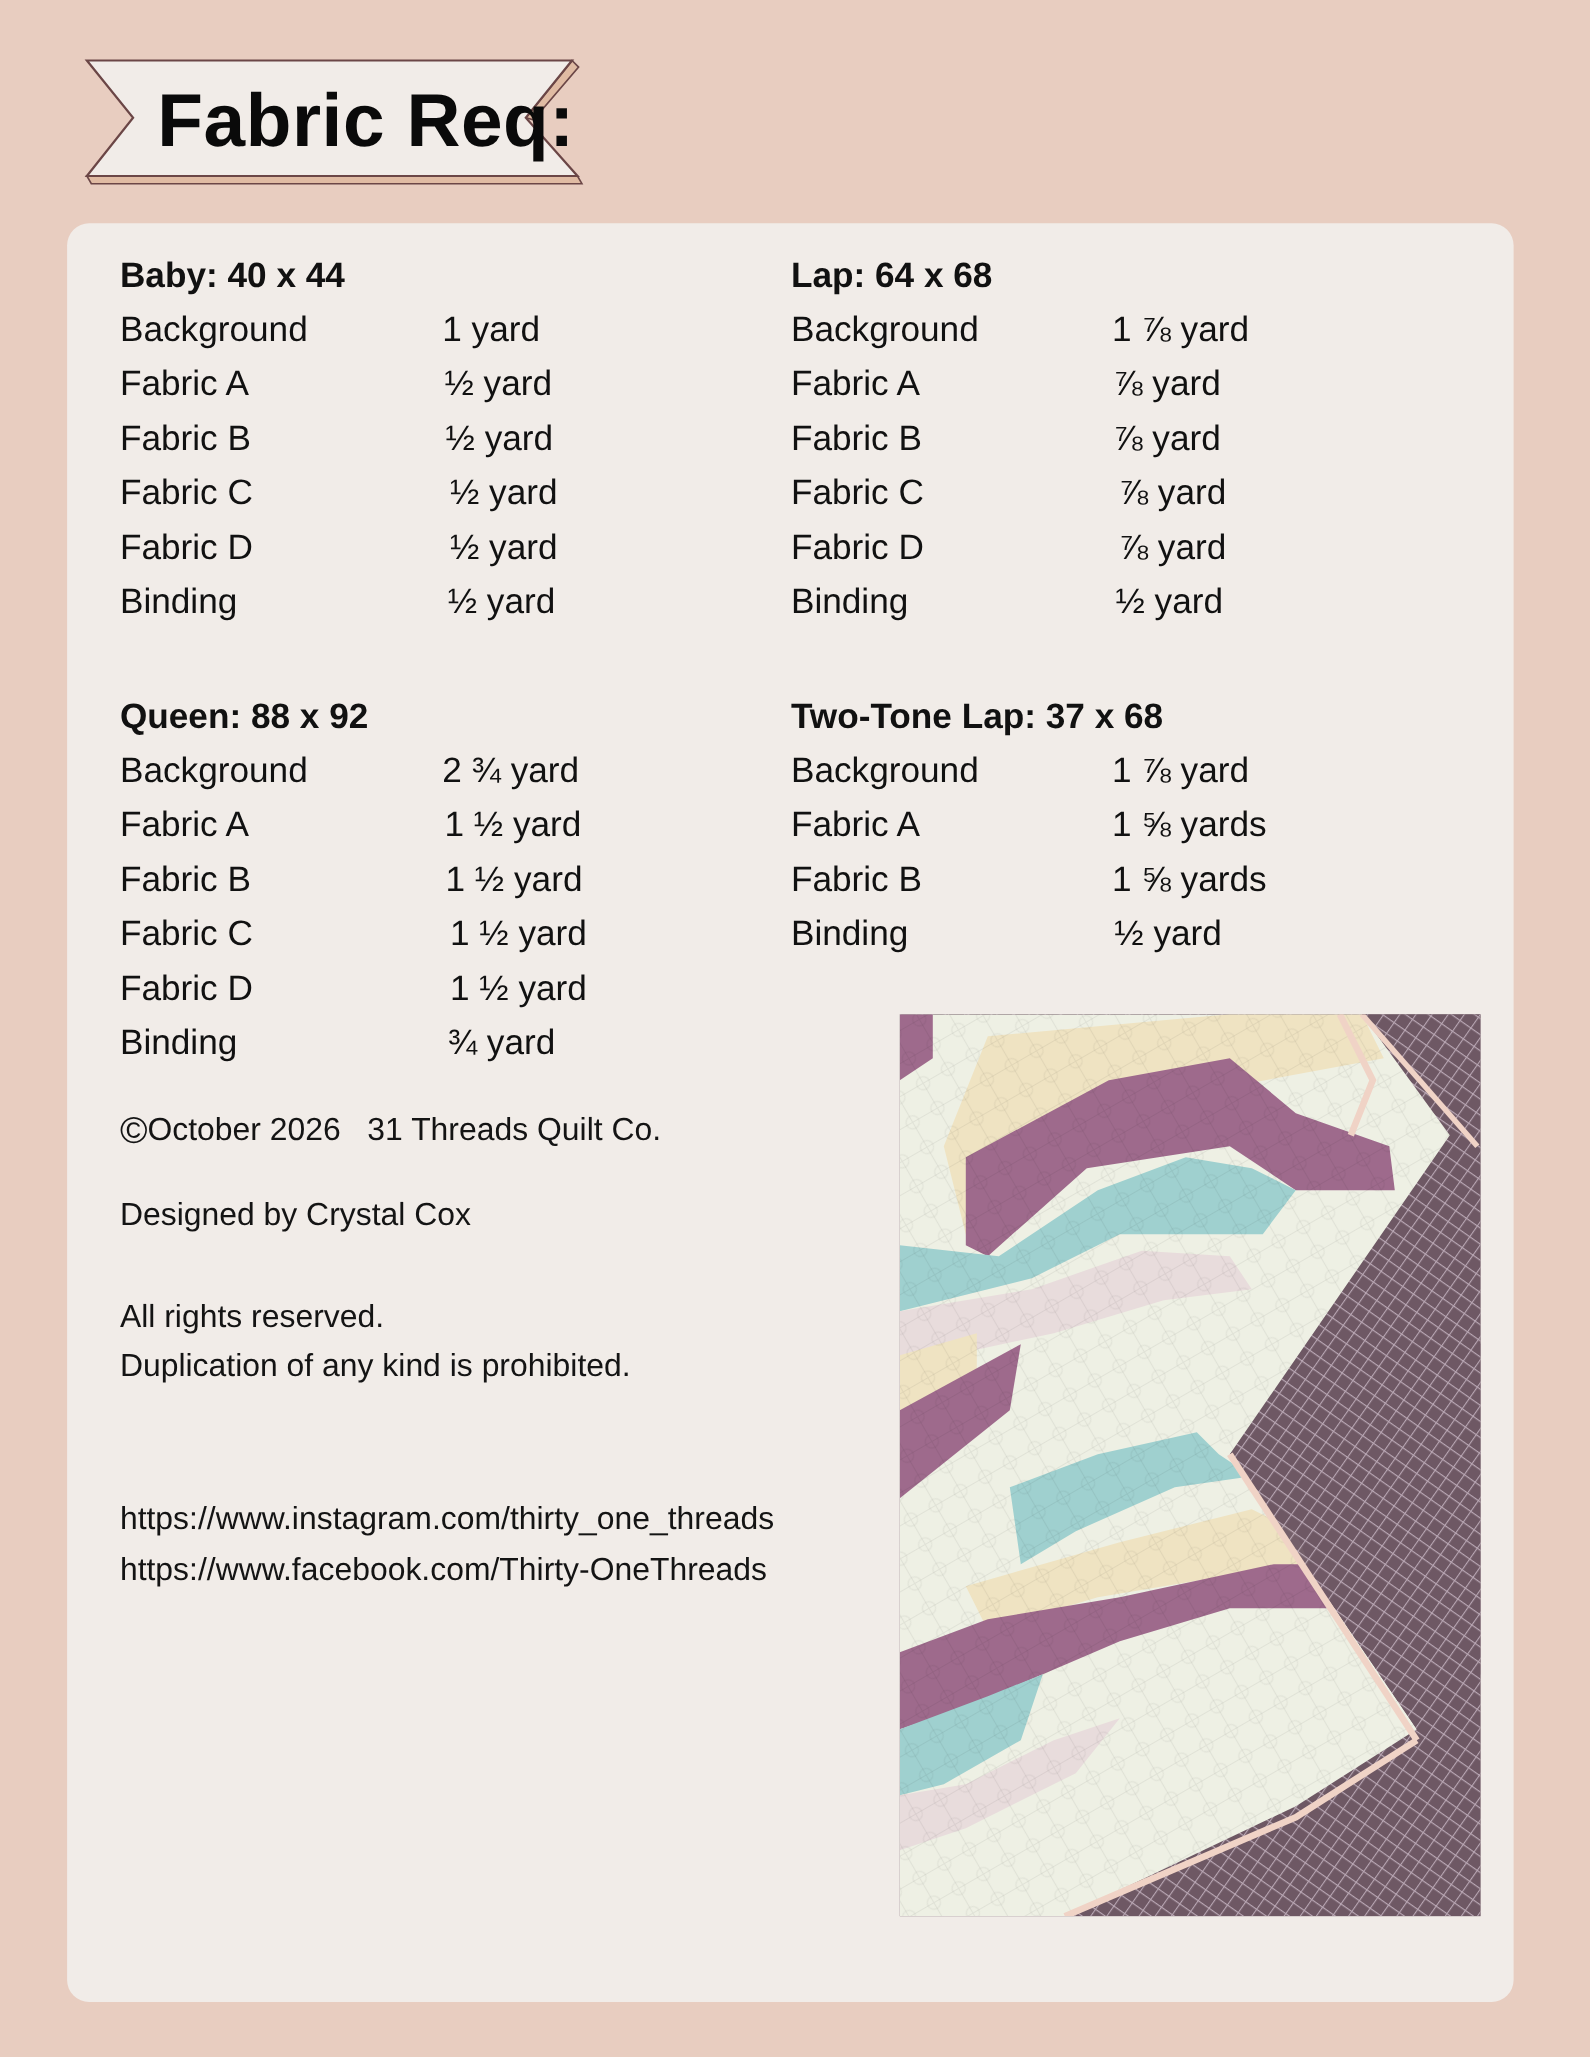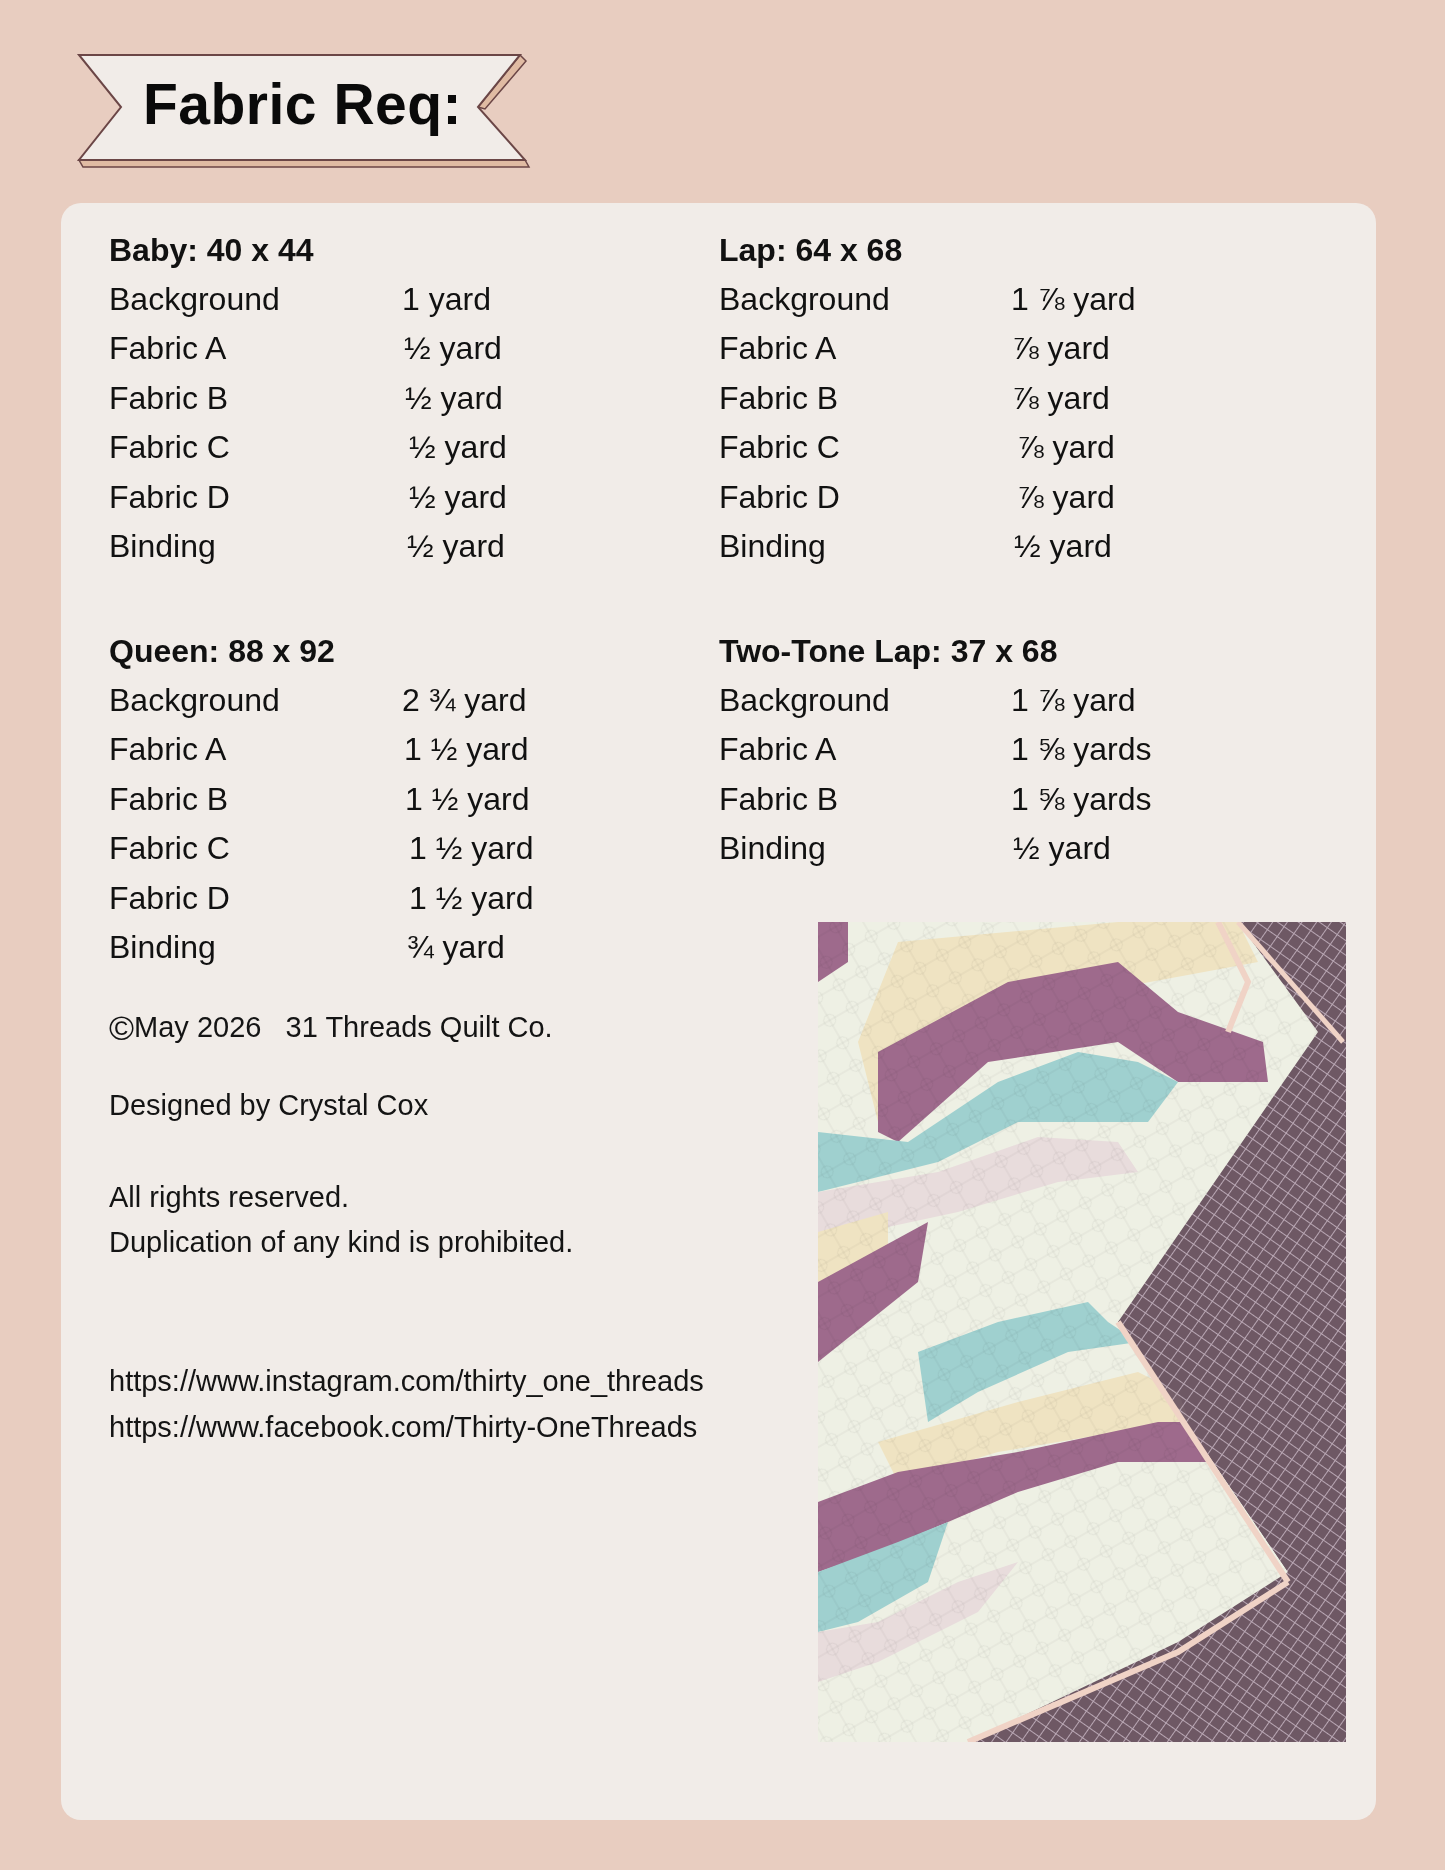--- a/index.html
+++ b/index.html
@@ -24,21 +24,21 @@
     }
     .banner svg {
       position: absolute;
       left: 0;
       top: 0;
     }
     .banner-title {
       position: absolute;
       left: 68px;
       top: 26px;
-      font-size: 57px;
+      font-size: 68px;
       font-weight: bold;
       letter-spacing: 0.5px;
       color: #0a0a0a;
       line-height: 1;
       white-space: nowrap;
     }
     .card {
       position: absolute;
       left: 61px;
       top: 203px;
@@ -220,21 +220,21 @@
       <span class="label">Fabric B</span>
       <span class="value" style="left:258px;">1 ⅝ yards</span>
     </div>
     <div class="row" style="top:197px;">
       <span class="label">Binding</span>
       <span class="value" style="left:260px;">½ yard</span>
     </div>
   </div>
 
   <div class="text-line" style="top:806px;">
-    <span class="copyright-symbol">©</span><span style="white-space:pre;">May 2026   31 Threads Quilt Co.</span>
+    <span class="copyright-symbol">©</span><span style="white-space:pre;">October 2026   31 Threads Quilt Co.</span>
   </div>
   <div class="text-line" style="top:884px;">Designed by Crystal Cox</div>
   <div class="text-line" style="top:976px;">All rights reserved.</div>
   <div class="text-line" style="top:1021px;">Duplication of any kind is prohibited.</div>
   <div class="text-line" style="top:1206px;">https://www.facebook.com/Thirty-OneThreads</div>
   <div class="text-line" style="top:1160px;">https://www.instagram.com/thirty_one_threads</div>
 
   <div class="photo">
     <svg width="528" height="820" viewBox="0 0 528 820">
       <defs>

